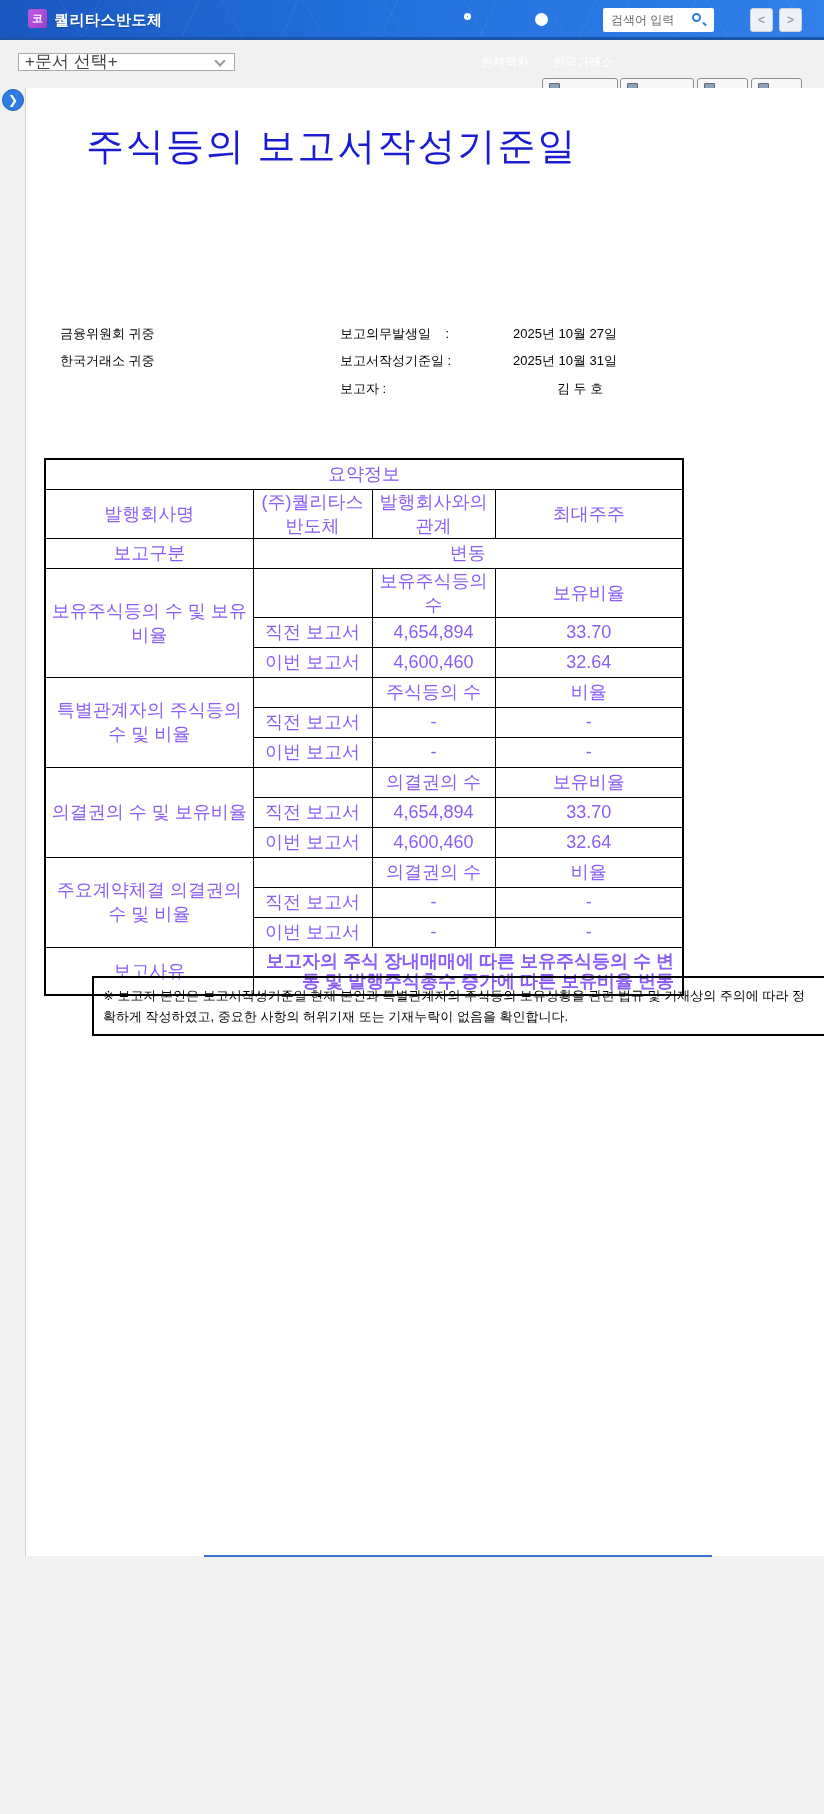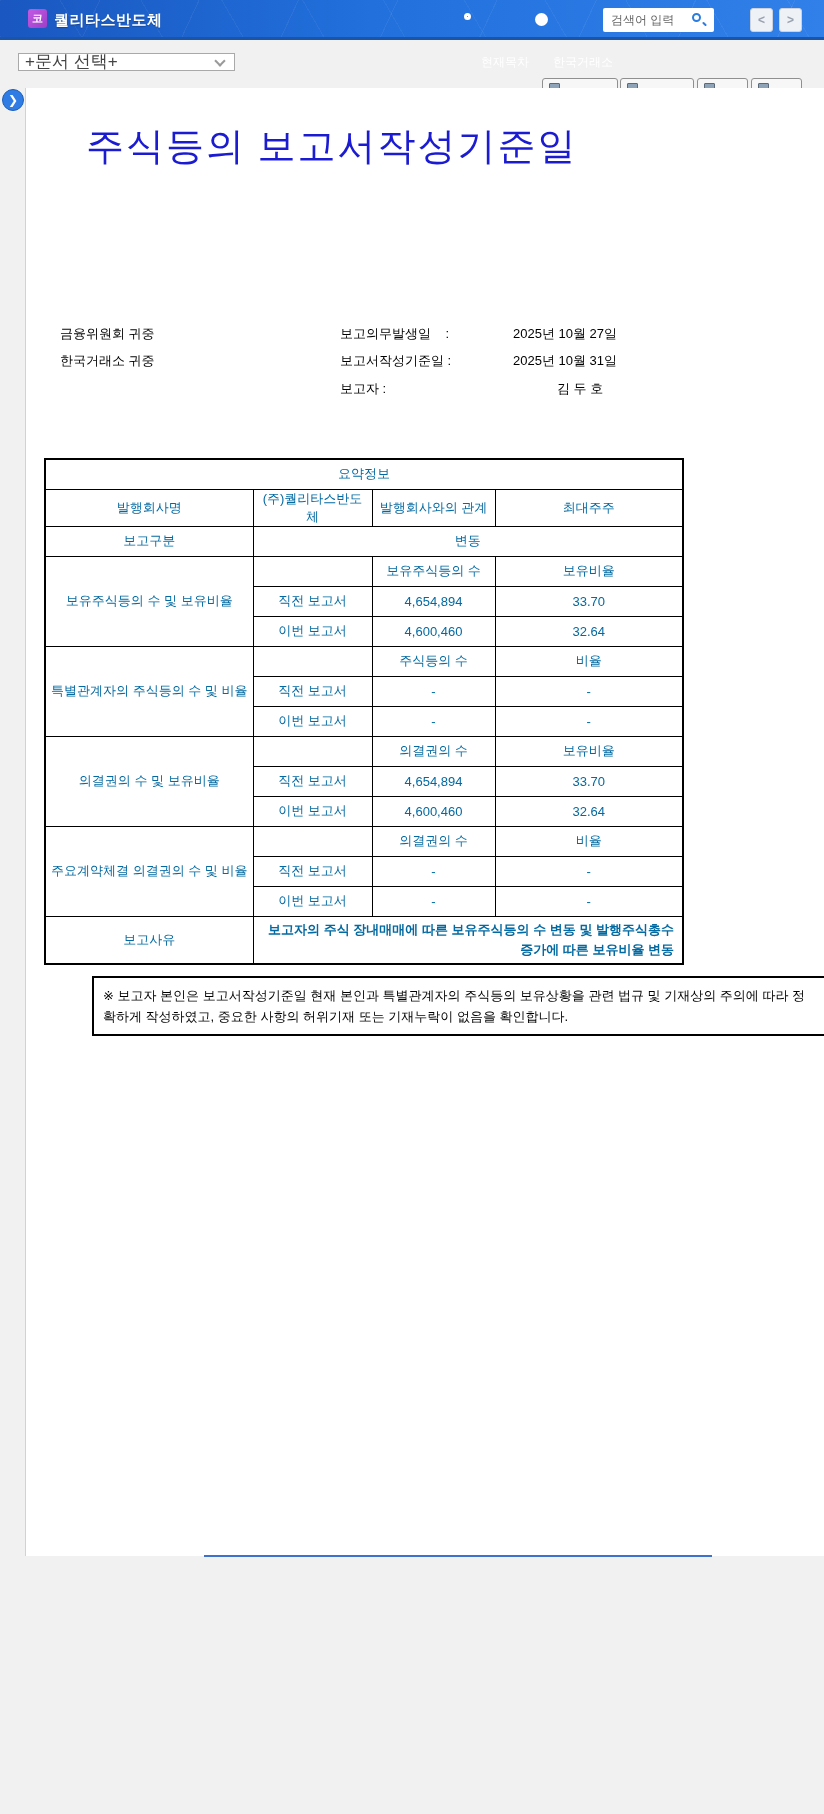--- a/index.html
+++ b/index.html
@@ -75,21 +75,21 @@
   .doc-subtitle { position:absolute; left:20px; top:98px; width:552px; text-align:center;
     color:#1b1bd1; font-size:13.5px; line-height:22px; }
 
   .addr-line { position:absolute; font-size:13px; color:#000; white-space:pre; }
   .row1 { top:237px; } .row2 { top:264px; } .row3 { top:292px; }
   .c-left { left:34px; } .c-label { left:314px; } .c-value { left:487px; } .c-name { left:531px; }
 
   
   table.summary { position:absolute; left:18px; top:370px; width:638px; border-collapse:collapse;
     table-layout:fixed; border:2px solid #000; }
-  table.summary td { border:1px solid #000; font-size:13px; color:#0369a1; text-align:center;
+  table.summary td { border:1px solid #000; font-size:18px; color:#8b5cf6; text-align:center;
     vertical-align:middle; height:30px; padding:0 3px; overflow:hidden;margin-top:20px; }
   table.summary td.reason-cell { text-align:right; padding:3px 8px; line-height:20px; height:44px;font-weight:bold; }
   table.summary td.reason-label { height:44px; }
 
   
   .footer-note { position:absolute; left:18px; top:888px; width:737px; border:2px solid #000;
     padding:7px 9px; font-size:13px; line-height:21px; color:#000; text-align:left;margin-left:48px; }
 </style>
 </head>
 <body>

